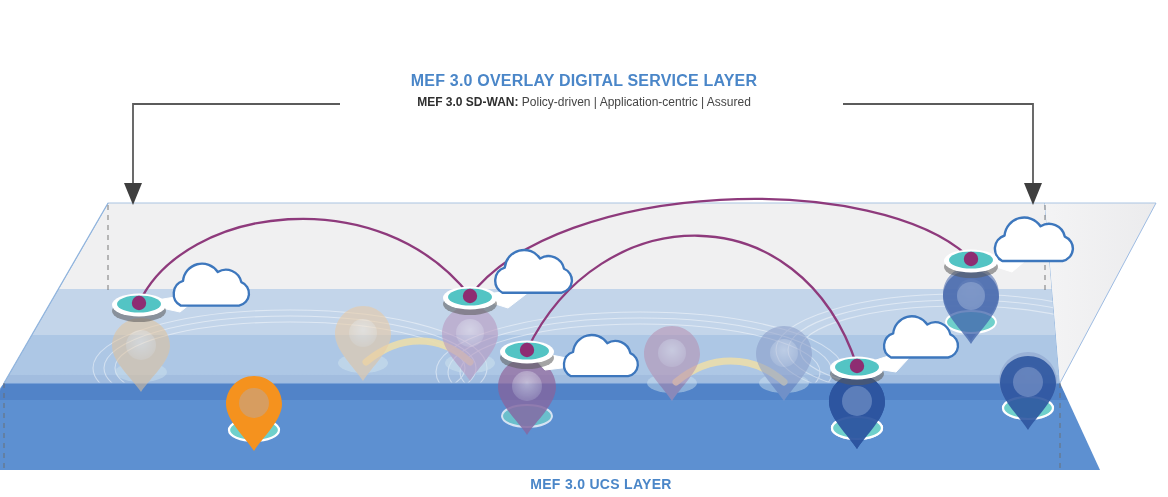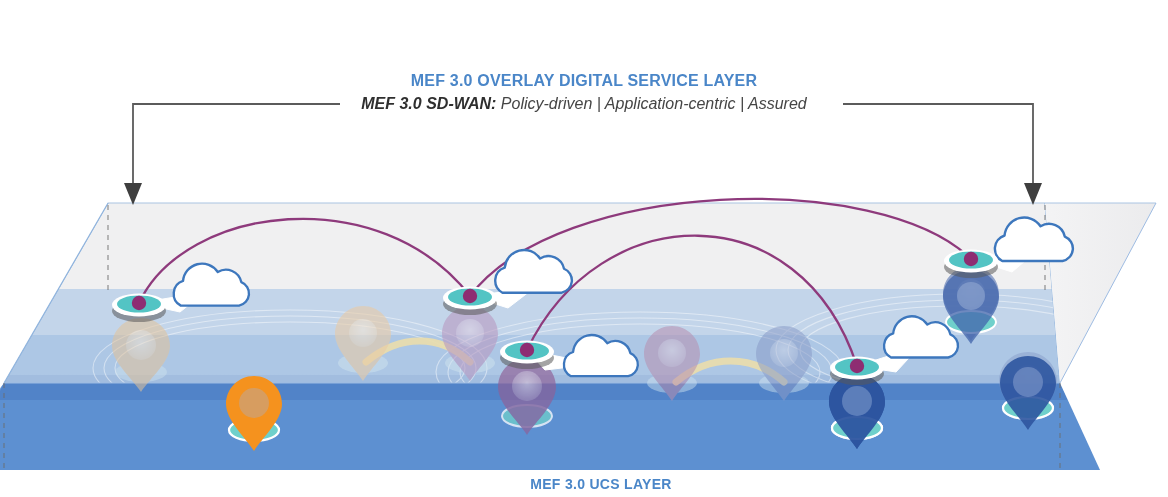--- a/index.html
+++ b/index.html
@@ -13,21 +13,21 @@
   }
   #stage{position:absolute;left:0;top:0;width:1168px;height:497px;}
   #scene{position:absolute;left:0;top:0;width:1168px;height:497px;}
 
   .hdr{position:absolute;left:0;width:1168px;text-align:center;white-space:nowrap;}
   #overlay-title{
     top:72px;font-size:16px;font-weight:bold;letter-spacing:.2px;
     color:#4a86c8;
   }
   #sdwan-line{
-    top:95px;font-size:16px;color:#3d3d3d;letter-spacing:0;font-style:italic;
+    top:95px;font-size:12px;color:#3d3d3d;letter-spacing:0;
   }
   #sdwan-line .b{font-weight:bold;color:#2f2f2f;}
   #sdwan-line .n{font-weight:normal;color:#454545;}
 
   #ucs-title{
     top:476px;font-size:14px;font-weight:bold;letter-spacing:.3px;
     color:#4a86c8;
     margin-left:17px;
   }
 </style>

